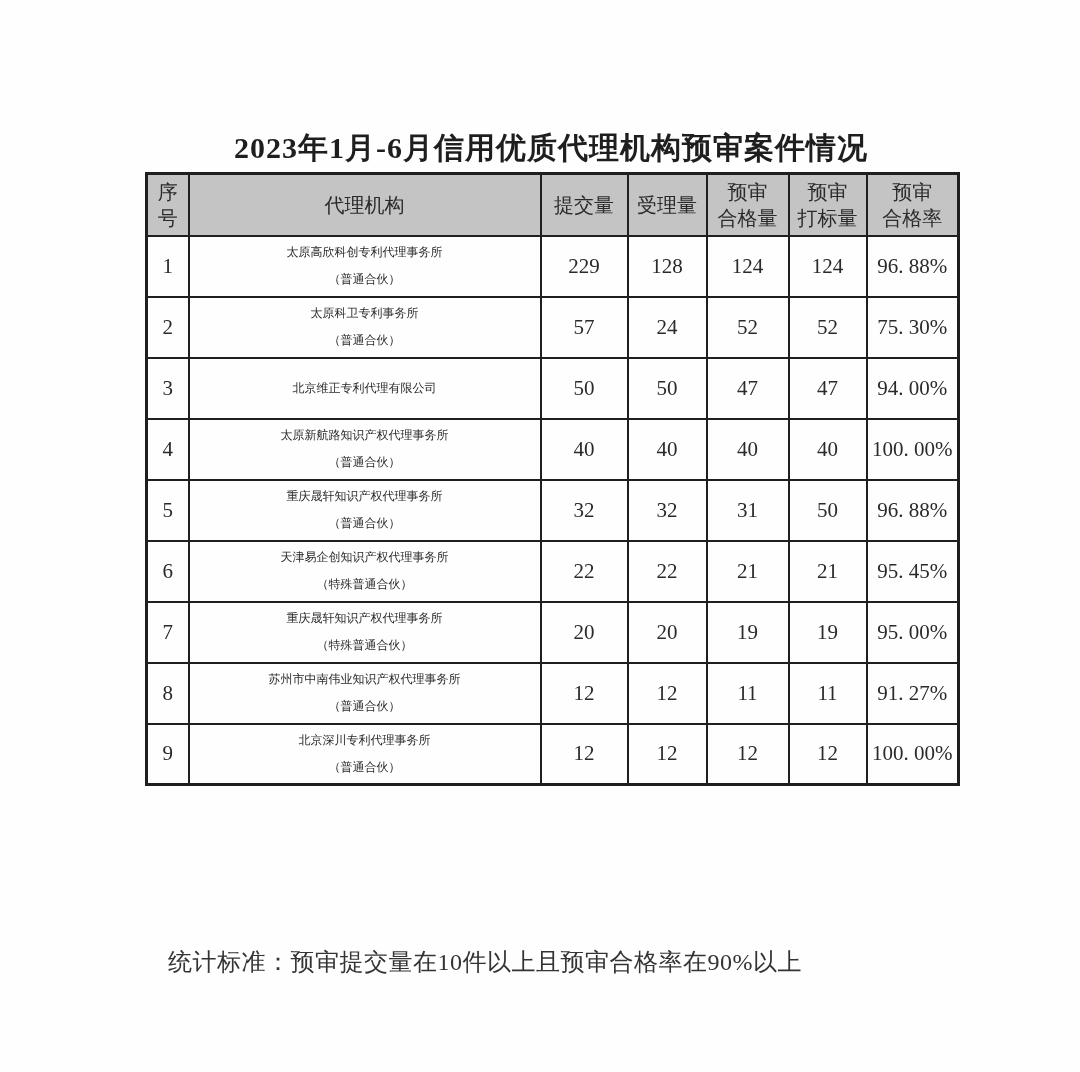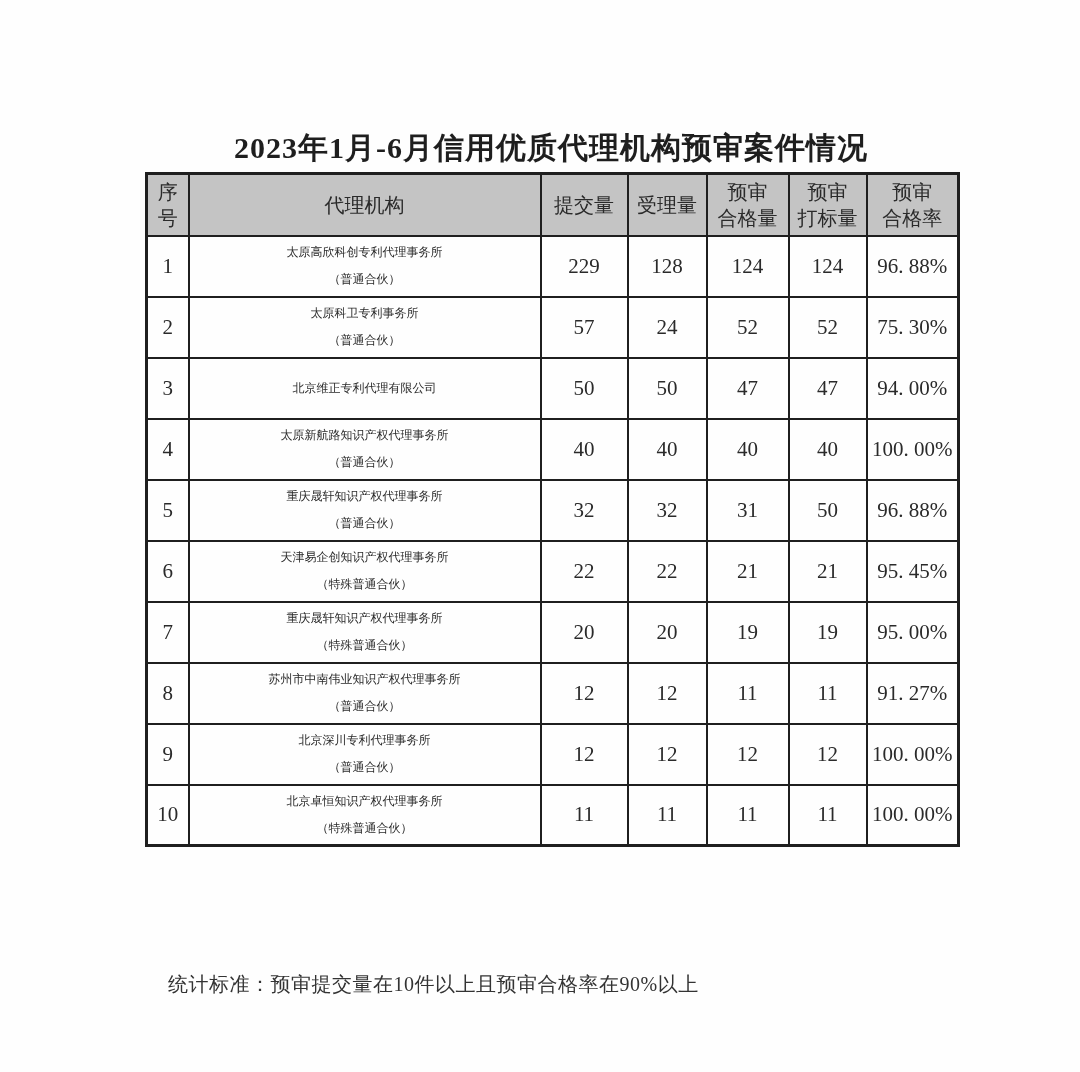--- a/index.html
+++ b/index.html
@@ -50,22 +50,22 @@
     white-space:pre-line;
   }
   tbody td{
     height:61px;
     font-size:21px;
   }
   td.agency{font-size:12px;}
   .agency-name,.agency-type{line-height:27px;}
   .footnote{
     position:absolute;
-    left:168px; top:971px;
-    font-size:20px;
+    left:168px; top:946px;
+    font-size:24px;
     letter-spacing:0.5px;
     color:#333;
     text-align:center;
   }
 </style>
 </head>
 <body>
 
 <div class="title">2023年1月-6月信用优质代理机构预审案件情况</div>
 
@@ -195,28 +195,16 @@
         <td class="agency">
           <div class="agency-name">北京深川专利代理事务所</div>
           <div class="agency-type">（普通合伙）</div>
         </td>
         <td>12</td>
         <td>12</td>
         <td>12</td>
         <td>12</td>
         <td>100. 00%</td>
       </tr>
-      <tr>
-        <td>10</td>
-        <td class="agency">
-          <div class="agency-name">北京卓恒知识产权代理事务所</div>
-          <div class="agency-type">（特殊普通合伙）</div>
-        </td>
-        <td>11</td>
-        <td>11</td>
-        <td>11</td>
-        <td>11</td>
-        <td>100. 00%</td>
-      </tr>
     </tbody>
 </table>
 
 <div class="footnote">统计标准：预审提交量在10件以上且预审合格率在90%以上</div>
 
 </body></html>

